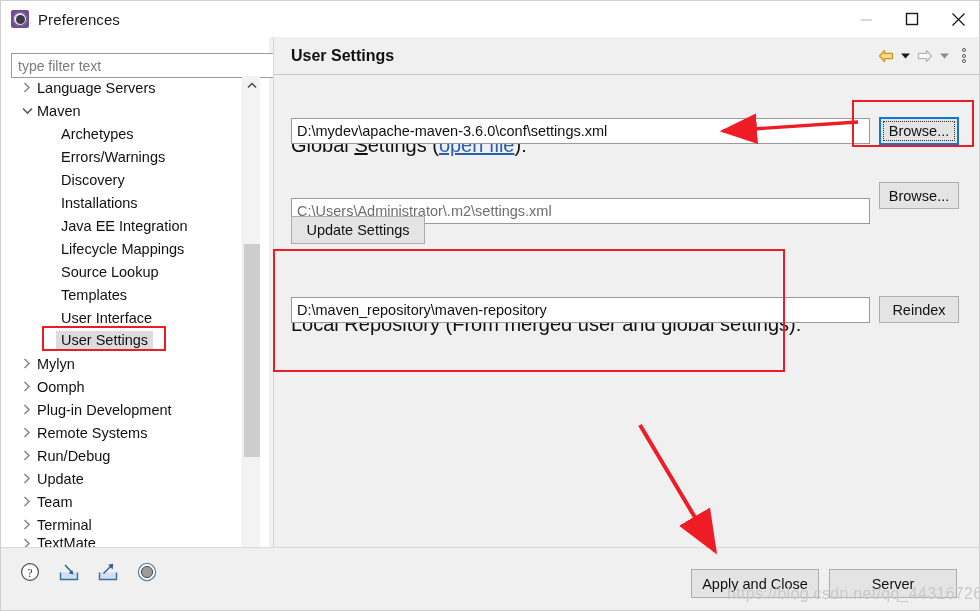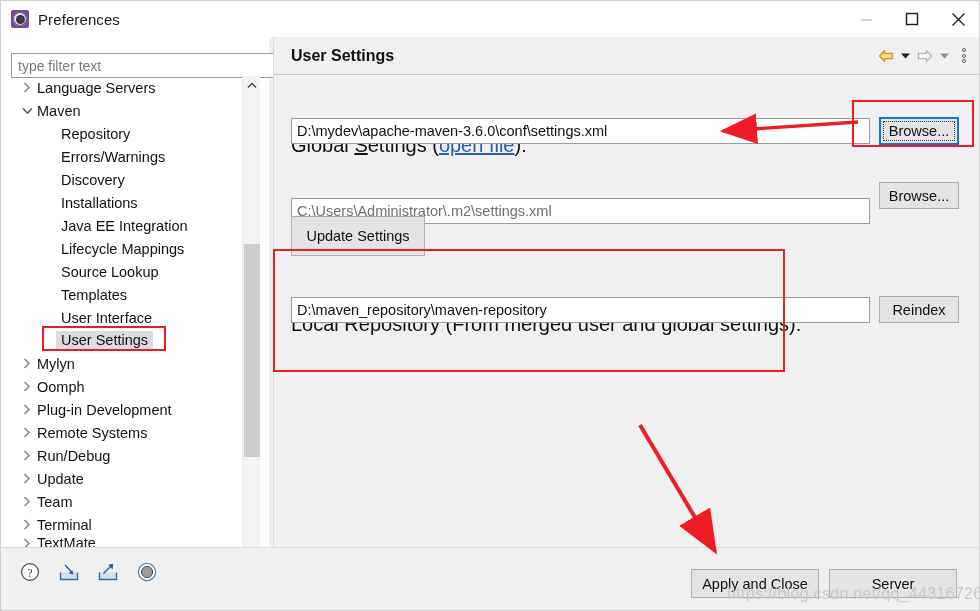--- a/index.html
+++ b/index.html
@@ -290,21 +290,21 @@
         </div>
         <div class="tnode lvl1">
           <span class="twist">
             <svg width="11" height="8" viewBox="0 0 11 8">
               <polyline points="1,1.5 5.5,6 10,1.5" fill="none" stroke="#5a5a5a" stroke-width="1.6"></polyline>
             </svg>
           </span>
           <span class="tlabel">Maven</span>
         </div>
         <div class="tnode lvl2">
-          <span class="tlabel">Repository</span>
+          <span class="tlabel">Archetypes</span>
         </div>
         <div class="tnode lvl2">
           <span class="tlabel">Errors/Warnings</span>
         </div>
         <div class="tnode lvl2">
           <span class="tlabel">Discovery</span>
         </div>
         <div class="tnode lvl2">
           <span class="tlabel">Installations</span>
         </div>
@@ -464,21 +464,21 @@
       <div class="field-label" style="left:17px; top:84px;">
         <span>User </span><u>S</u><span>ettings:</span>
       </div>
 
       <input class="txt muted" type="text" style="left: 17px; top: 107px; width: 579px;" value="C:\Users\Administrator\.m2\settings.xml">
 
       <div class="btn" style="left:605px; top:107px; width:80px;">
         <span>Browse...</span>
       </div>
 
-      <div class="btn" style="left:17px; top:141px; width:134px; height:40px;">
+      <div class="btn" style="left:17px; top:141px; width:134px; height:28px;">
         <span>Update Settings</span>
       </div>
 
       <div class="field-label" style="left:17px; top:198px;">Local Repository (From merged user and global settings):</div>
 
       <input class="txt" type="text" style="left: 17px; top: 222px; width: 579px;" value="D:\maven_repository\maven-repository">
 
       <div class="btn" style="left:605px; top:221px; width:80px;">
         <span>Reindex</span>
       </div>

